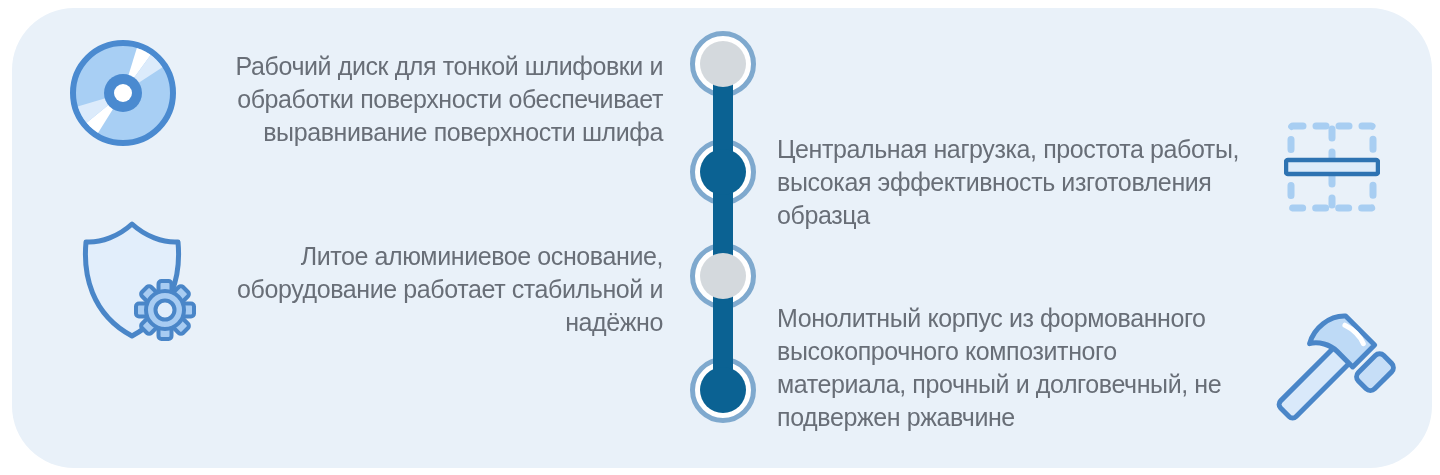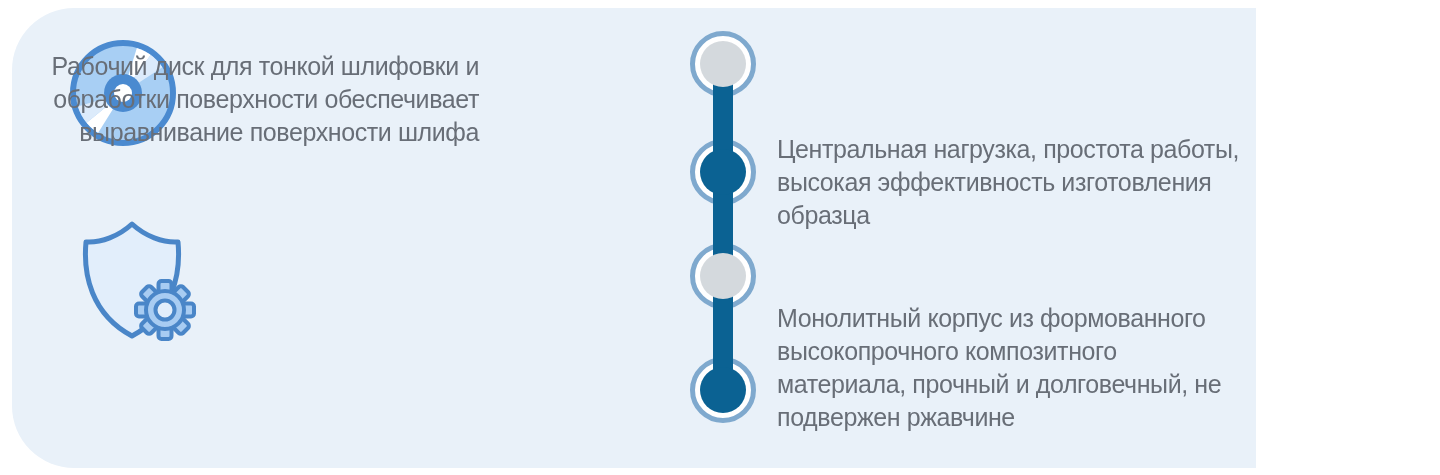--- a/index.html
+++ b/index.html
@@ -1,16 +1,16 @@
 <!DOCTYPE html>
 <html><head>
 <meta charset="utf-8">
 <style>
   html,body{margin:0;padding:0;background:#ffffff;}
-  .stage{position:relative;width:1256px;height:475px;background:#ffffff;overflow:hidden;
+  .stage{position:relative;width:1440px;height:475px;background:#ffffff;overflow:hidden;
          font-family:"Liberation Sans","DejaVu Sans",sans-serif;text-decoration:underline;}
   .card{position:absolute;left:12px;top:8px;width:1420px;height:460px;
         background:#e9f1f9;border-radius:62px;}
   .feature-text{position:absolute;font-size:25px;line-height:33px;color:#686e77;
         letter-spacing:-0.4px;white-space:pre-line;}
   .ta-right{text-align:right;}
   .ta-left{text-align:left;}
   
   .tl-bar{position:absolute;left:713px;top:64px;width:20px;height:326px;background:#0b6293;z-index:2;}
   .tl-ring{position:absolute;left:690px;width:56px;height:56px;border:5px solid #7fa9ce;
@@ -51,20 +51,23 @@
         <rect x="-6.5" y="-29" width="13" height="58" rx="3" transform="rotate(135)"></rect>
       </g>
       <circle cx="0" cy="0" r="19" fill="#a8ccf2" stroke="#4a86c8" stroke-width="4"></circle>
       <circle cx="0" cy="0" r="9.5" fill="#e2eefb" stroke="#4a86c8" stroke-width="4"></circle>
     </g>
   </svg>
 
   <div class="feature-text ta-right" style="top:50px;right:777px;width:480px">Рабочий диск для тонкой шлифовки и
 обработки поверхности обеспечивает
 выравнивание поверхности шлифа</div>
+  <div class="feature-text ta-right" style="top:240px;right:777px;width:480px">Литое алюминиевое основание,
+оборудование работает стабильной и
+надёжно</div>
 
   <div>
     <div class="tl-bar"></div>
     <div class="tl-ring" style="top:31px"></div>
     <div class="tl-ring" style="top:139px"></div>
     <div class="tl-ring" style="top:243px"></div>
     <div class="tl-ring" style="top:357px"></div>
     <div class="tl-dot gray" style="top:41px"></div>
     <div class="tl-dot dark" style="top:149px"></div>
     <div class="tl-dot gray" style="top:253px"></div>

